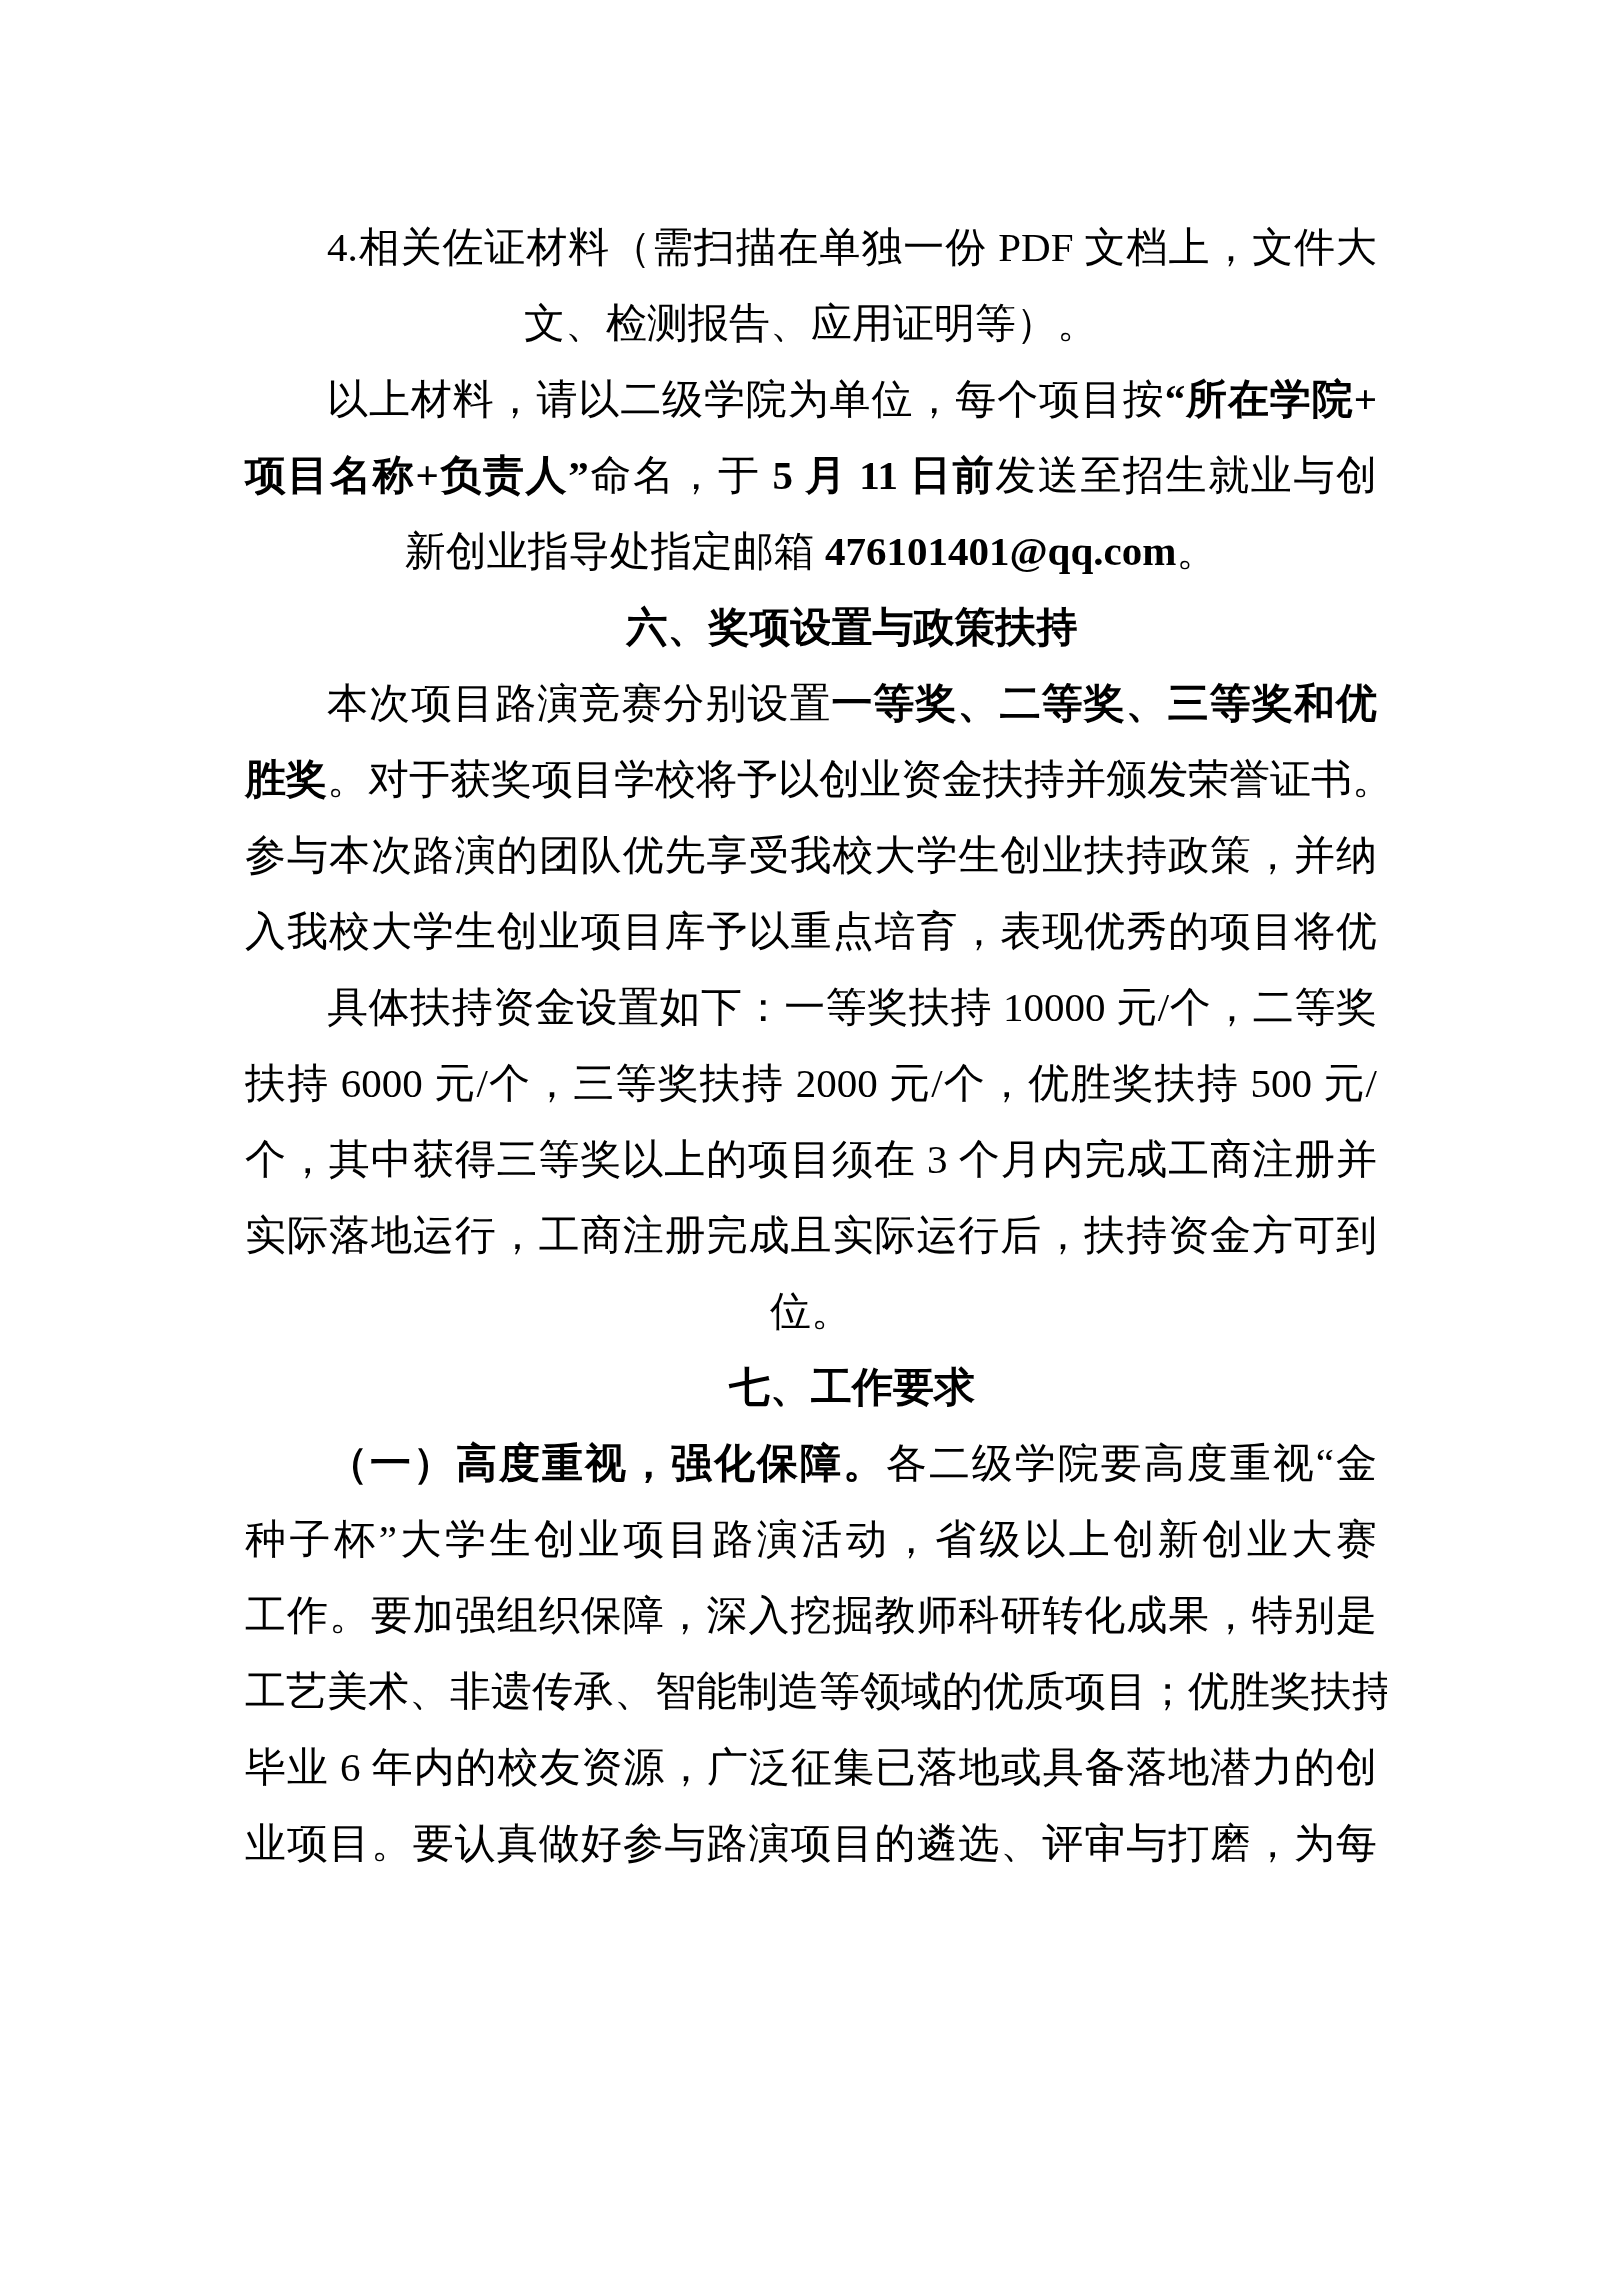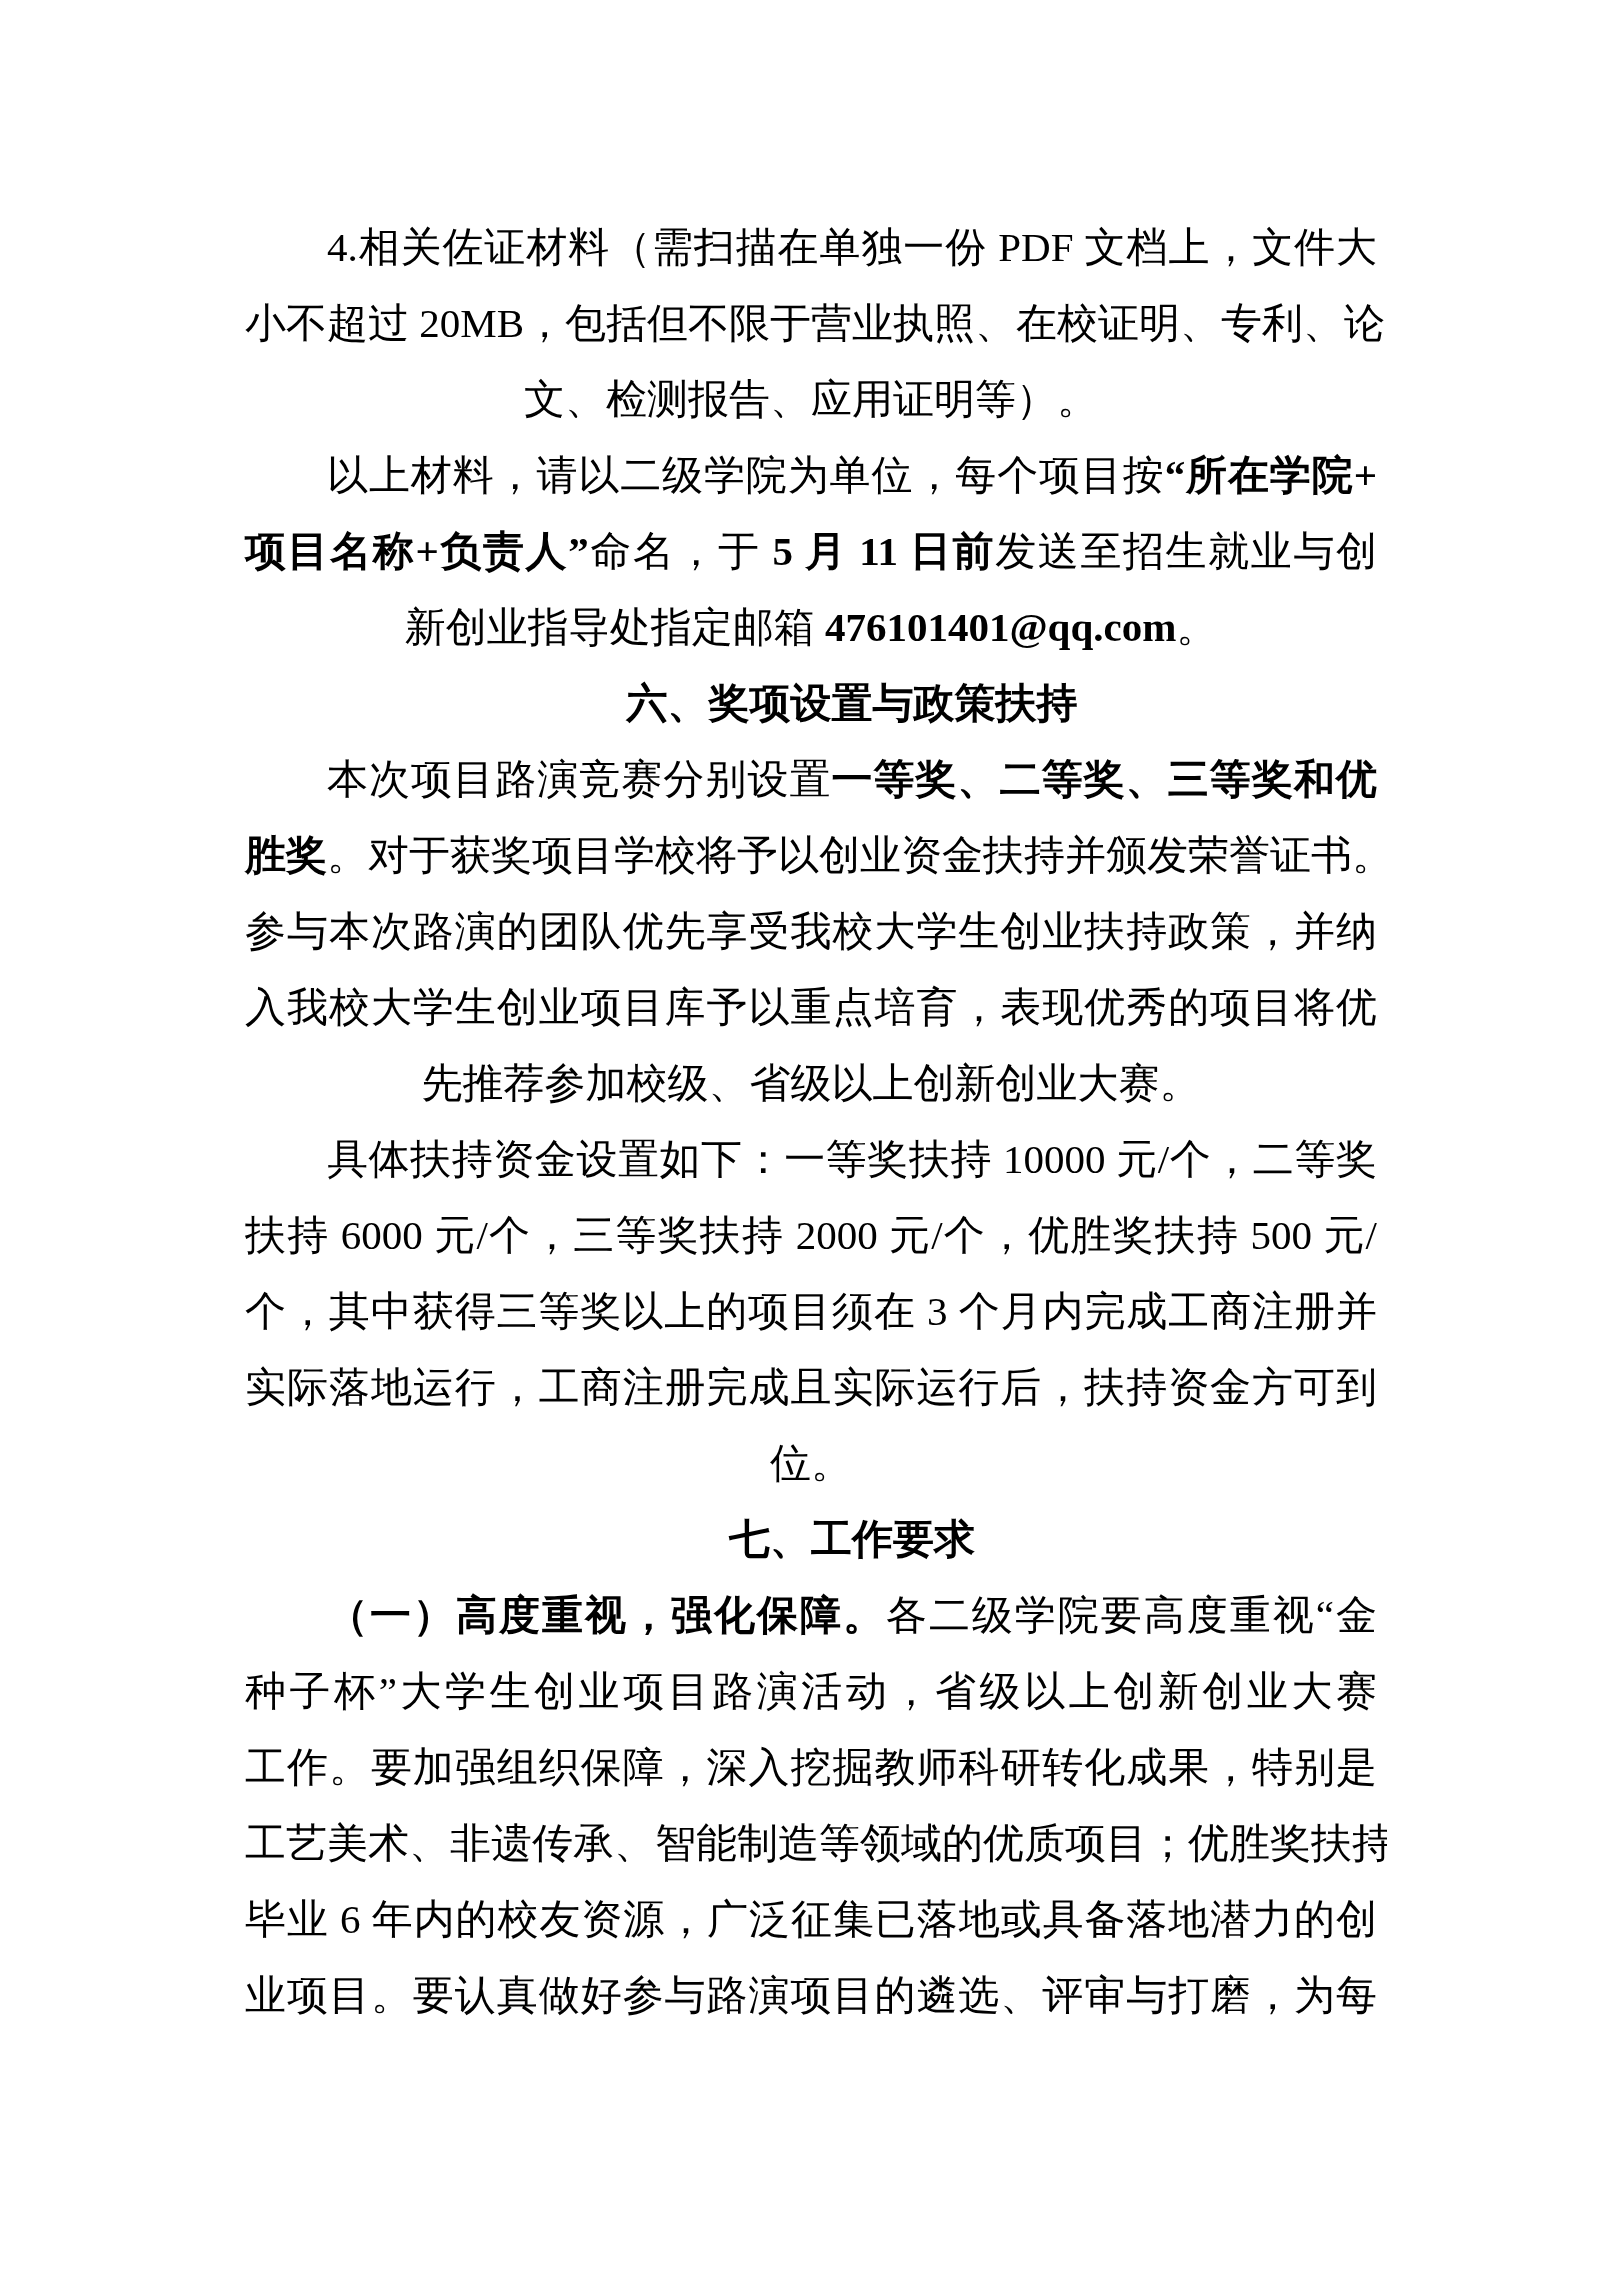--- a/index.html
+++ b/index.html
@@ -44,31 +44,29 @@
   }
   .run { font-style: normal; }
   .run.bold { font-weight: bold; }
 </style>
 </head>
 <body>
 
 <div class="page">
   <main class="text-block" style="color: rgb(0, 0, 0);">
       <div class="line indent j"><span class="run">4.相关佐证材料（需扫描在单独一份 PDF 文档上，文件大</span></div>
-      <div class="line j"><span class="run">小不超过 20MB，包括但不限于营业执照、在校证明、专利、论</span></div>
       <div class="line"><span class="run">文、检测报告、应用证明等）。</span></div>
       <div class="line indent j"><span class="run">以上材料，请以二级学院为单位，每个项目按</span><span class="run bold">“所在学院+</span></div>
       <div class="line j"><span class="run bold">项目名称+负责人”</span><span class="run">命名，于 </span><span class="run bold">5 月 11 日前</span><span class="run">发送至招生就业与创</span></div>
       <div class="line"><span class="run">新创业指导处指定邮箱 </span><span class="run bold">476101401@qq.com</span><span class="run">。</span></div>
       <div class="line heading indent"><span class="run bold">六、奖项设置与政策扶持</span></div>
       <div class="line indent j"><span class="run">本次项目路演竞赛分别设置</span><span class="run bold">一等奖、二等奖、三等奖和优</span></div>
       <div class="line j"><span class="run bold">胜奖</span><span class="run">。对于获奖项目学校将予以创业资金扶持并颁发荣誉证书。</span></div>
       <div class="line j"><span class="run">参与本次路演的团队优先享受我校大学生创业扶持政策，并纳</span></div>
       <div class="line j"><span class="run">入我校大学生创业项目库予以重点培育，表现优秀的项目将优</span></div>
-      <div class="line"><span class="run">先推荐参加校级、省级以上创新创业大赛。</span></div>
       <div class="line indent j"><span class="run">具体扶持资金设置如下：一等奖扶持 10000 元/个，二等奖</span></div>
       <div class="line j"><span class="run">扶持 6000 元/个，三等奖扶持 2000 元/个，优胜奖扶持 500 元/</span></div>
       <div class="line j"><span class="run">个，其中获得三等奖以上的项目须在 3 个月内完成工商注册并</span></div>
       <div class="line j"><span class="run">实际落地运行，工商注册完成且实际运行后，扶持资金方可到</span></div>
       <div class="line"><span class="run">位。</span></div>
       <div class="line heading indent"><span class="run bold">七、工作要求</span></div>
       <div class="line indent j"><span class="run bold">（一）高度重视，强化保障。</span><span class="run">各二级学院要高度重视“金</span></div>
       <div class="line j"><span class="run">种子杯”大学生创业项目路演活动，省级以上创新创业大赛</span></div>
       <div class="line j"><span class="run">工作。要加强组织保障，深入挖掘教师科研转化成果，特别是</span></div>
       <div class="line j"><span class="run">工艺美术、非遗传承、智能制造等领域的优质项目；优胜奖扶持</span></div>

